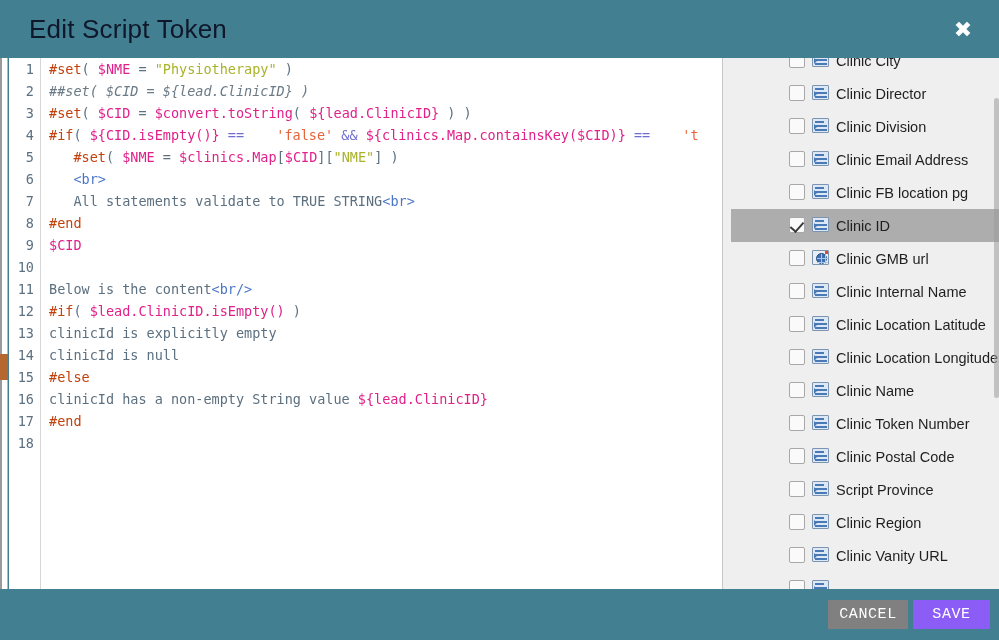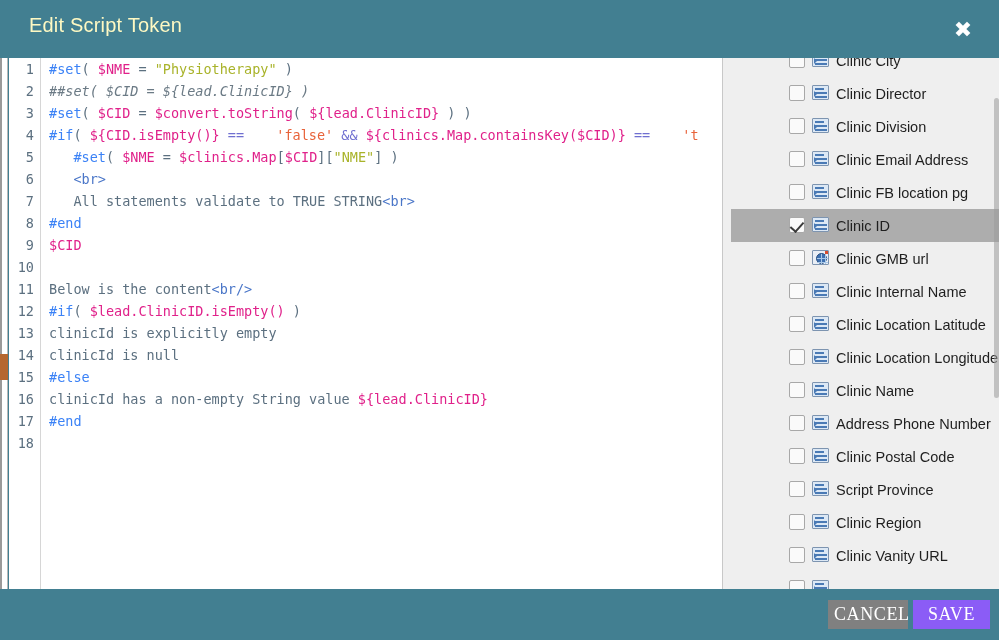--- a/index.html
+++ b/index.html
@@ -20,22 +20,22 @@
   
   .modal-header {
     position: absolute;
     left: 0; top: 0;
     width: 999px; height: 58px;
     background: #427f91;
   }
   .modal-title {
     position: absolute;
     left: 29px; top: 14px;
-    font-size: 20px;
-    color: #fef9c3;
+    font-size: 26px;
+    color: #0f172a;
     font-weight: normal;
     letter-spacing: 0.2px;
     white-space: nowrap;
   }
   .close-btn {
     position: absolute;
     right: 23px; top: 17px;
     width: 26px; height: 26px;
     cursor: pointer;
     color: #ffffff;
@@ -112,21 +112,21 @@
     overflow: hidden;
   }
   .code-lines .cl {
     height: 22px;
     line-height: 22px;
     font-family: "DejaVu Sans Mono", monospace;
     font-size: 13.5px;
     white-space: pre;
     color: #5c7080;
   }
-  .tk-dir   { color: #3b82f6; }                 
+  .tk-dir   { color: #c2410c; }                 
   .tk-var   { color: #e0218a; }                 
   .tk-str   { color: #a9b32a; }                 
   .tk-str2  { color: #e8633a; margin-left: 24px; }                 
   .tk-op    { color: #6f6fd0; }                 
   .tk-tag   { color: #4a76c8; }                 
   .tk-com   { color: #6b7a85; font-style: italic; }
 
   
   .list-panel {
     position: absolute;
@@ -260,24 +260,24 @@
     left: 0; top: 589px;
     width: 999px; height: 51px;
     background: #427f91;
   }
   .btn {
     position: absolute;
     top: 11px;
     height: 29px;
     border: none;
     color: #ffffff;
-    font-size: 18px;
+    font-size: 15px;
     letter-spacing: 0.6px;
     cursor: pointer;
-    font-family: Liberation Serif, serif;
+    font-family: Liberation Mono, monospace;
   }
   .btn-cancel {
     right: 91px;
     width: 80px;
     background: #808080;
   }
   .btn-save {
     right: 9px;
     width: 77px;
     background: #8b5cf6;
@@ -454,21 +454,21 @@
             <span class="row-label">Clinic Name</span>
           </div>
           <div class="list-row">
             <div class="row-check"></div>
             <div class="row-icon">
               <span class="caret"></span>
               <span class="bar b1"></span>
               <span class="bar b2"></span>
               <span class="bar b3"></span>
             </div>
-            <span class="row-label">Address Phone Number</span>
+            <span class="row-label">Clinic Token Number</span>
           </div>
           <div class="list-row">
             <div class="row-check"></div>
             <div class="row-icon">
               <span class="caret"></span>
               <span class="bar b1"></span>
               <span class="bar b2"></span>
               <span class="bar b3"></span>
             </div>
             <span class="row-label">Clinic Postal Code</span>

